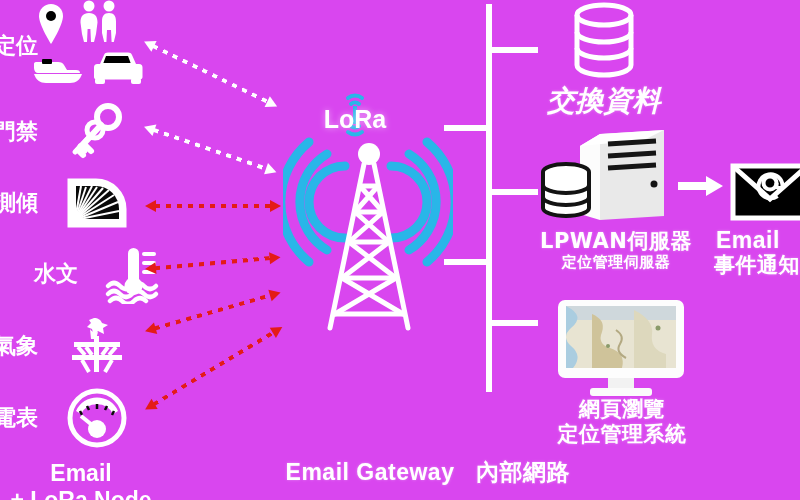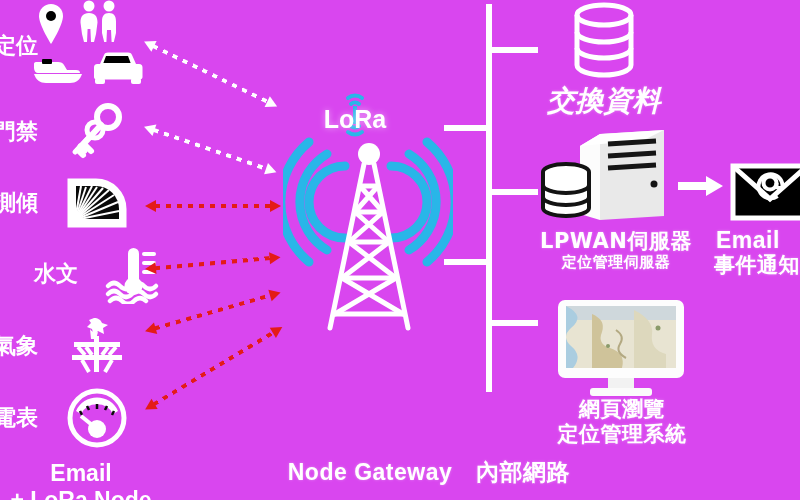--- a/index.html
+++ b/index.html
@@ -239,21 +239,21 @@
       <path d="M29 100 H69"></path>
       <path d="M22 136 H76"></path>
       <path d="M15 172 H83"></path>
       <path d="M40 44 L63 70 M58 44 L35 70"></path>
       <path d="M35 70 L69 100 M63 70 L29 100"></path>
       <path d="M29 100 L76 136 M69 100 L22 136"></path>
       <path d="M22 136 L83 172 M76 136 L15 172"></path>
     </g>
   </svg>
 
-  <div class="lbl" style="left:272px;top:460px;width:196px;font-size:23px;">Node Gateway</div>
+  <div class="lbl" style="left:272px;top:460px;width:196px;font-size:23px;">Email Gateway</div>
 
   <div class="bus-v" style="left:486px;top:4px;height:388px;"></div>
   <div class="bus-h" style="left:486px;top:47px;width:52px;"></div>
   <div class="bus-h" style="left:444px;top:125px;width:48px;"></div>
   <div class="bus-h" style="left:486px;top:189px;width:52px;"></div>
   <div class="bus-h" style="left:444px;top:259px;width:48px;"></div>
   <div class="bus-h" style="left:486px;top:320px;width:52px;"></div>
 
   <div class="lbl cn" style="left:476px;top:460px;width:160px;font-size:23px;text-align:left;">內部網路</div>
 

